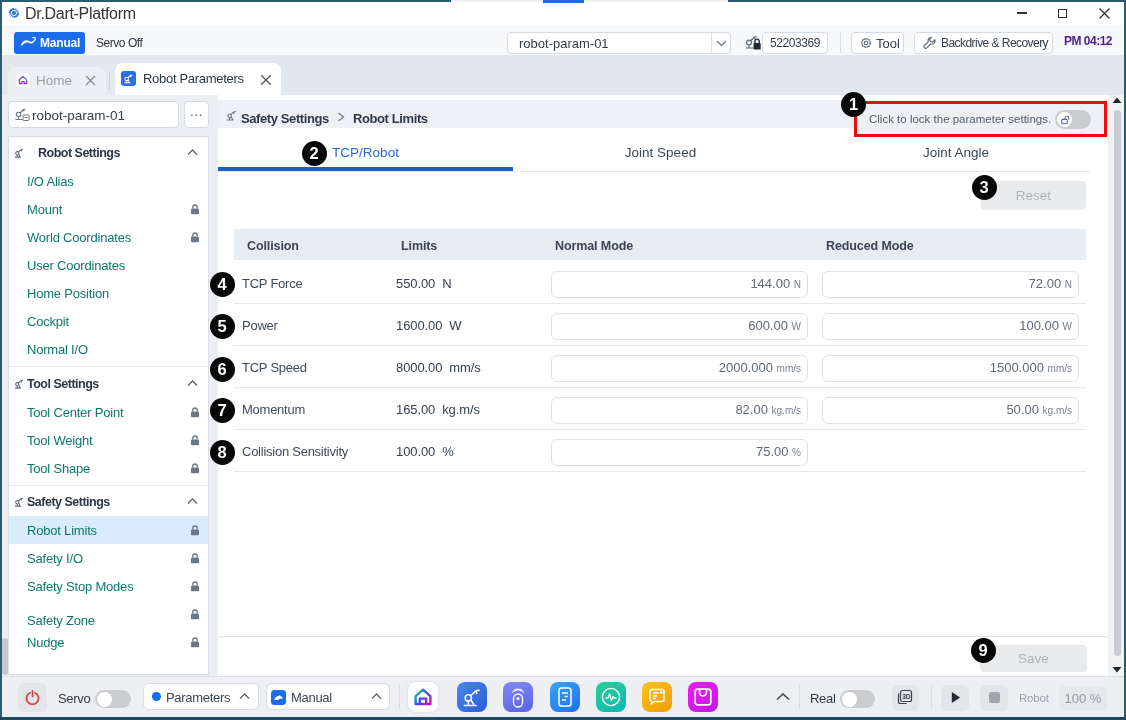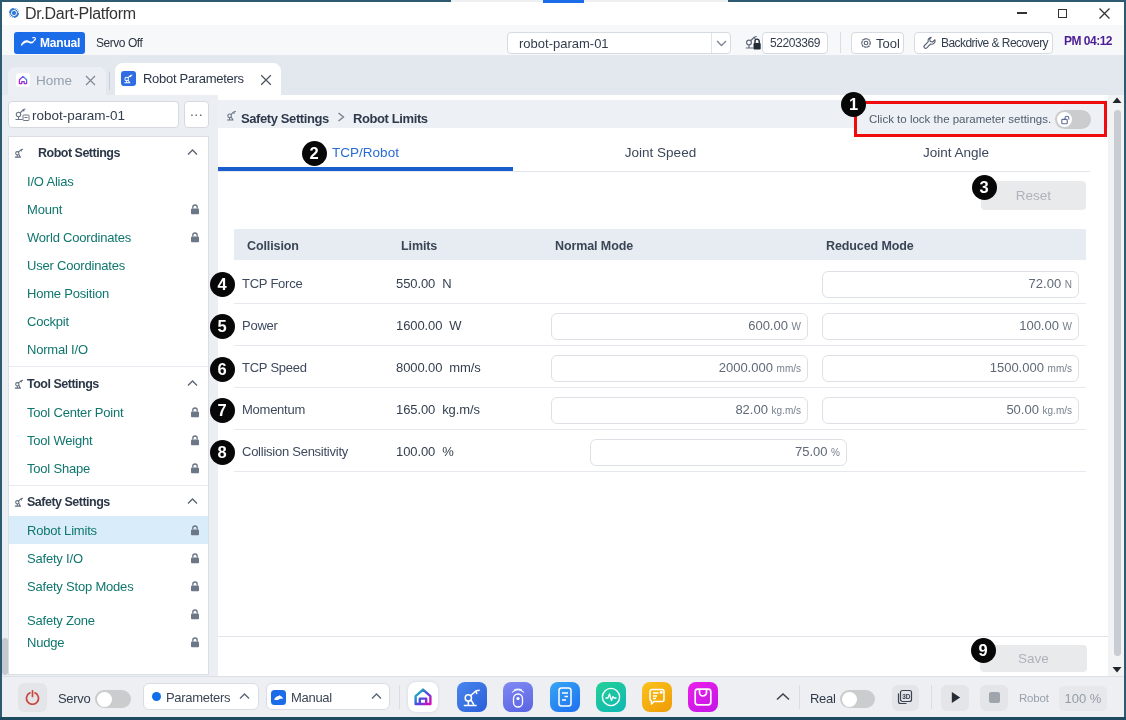--- a/index.html
+++ b/index.html
@@ -246,40 +246,41 @@
 <div class="abs" style="left:218px;top:167px;width:295px;height:3.5px;background:#1a5ecb;"></div>
 <div class="abs" style="left:218px;top:170.5px;width:872px;height:1px;background:#e3e6eb;"></div>
 <div class="gbtn" style="left:981px;top:181px;width:105px;height:29px;line-height:29px;">Reset</div>
 <div class="abs" style="left:234px;top:229px;width:852px;height:31px;background:#e7ebf2;"></div>
 <div class="hdr" style="left:247px;">Collision</div>
 <div class="hdr" style="left:401px;">Limits</div>
 <div class="hdr" style="left:555px;">Normal Mode</div>
 <div class="hdr" style="left:826px;">Reduced Mode</div>
 <div class="rlabel" style="top:275.5px;">TCP Force</div>
 <div class="rlim" style="top:275.5px;">550.00&nbsp;&nbsp;N</div>
+<div class="inp" style="left:551px;top:271px;">144.00 <span class="u">N</span></div>
 <div class="inp" style="left:822px;top:271px;">72.00 <span class="u">N</span></div>
 <div class="rowsep" style="top:303px;"></div>
 <div class="rlabel" style="top:317.5px;">Power</div>
 <div class="rlim" style="top:317.5px;">1600.00&nbsp;&nbsp;W</div>
 <div class="inp" style="left:551px;top:313px;padding-left:48px;">600.00 <span class="u">W</span></div>
 <div class="inp" style="left:822px;top:313px;">100.00 <span class="u">W</span></div>
 <div class="rowsep" style="top:345px;"></div>
 <div class="rlabel" style="top:359.5px;">TCP Speed</div>
 <div class="rlim" style="top:359.5px;">8000.00&nbsp;&nbsp;mm/s</div>
 <div class="inp" style="left:551px;top:355px;">2000.000 <span class="u">mm/s</span></div>
 <div class="inp" style="left:822px;top:355px;">1500.000 <span class="u">mm/s</span></div>
 <div class="rowsep" style="top:387px;"></div>
 <div class="rlabel" style="top:401.5px;">Momentum</div>
 <div class="rlim" style="top:401.5px;">165.00&nbsp;&nbsp;kg.m/s</div>
 <div class="inp" style="left:551px;top:397px;">82.00 <span class="u">kg.m/s</span></div>
 <div class="inp" style="left:822px;top:397px;">50.00 <span class="u">kg.m/s</span></div>
 <div class="rowsep" style="top:429px;"></div>
 <div class="rlabel" style="top:443.5px;">Collision Sensitivity</div>
 <div class="rlim" style="top:443.5px;">100.00&nbsp;&nbsp;%</div>
-<div class="inp" style="left:551px;top:439px;margin-left:39px;">75.00 <span class="u">%</span></div>
+<div class="inp" style="left:551px;top:439px;">75.00 <span class="u">%</span></div>
 <div class="rowsep" style="top:471px;"></div>
 <div class="abs" style="left:218px;top:636px;width:890px;height:1px;background:#e0e3e8;"></div>
 <div class="gbtn" style="left:980px;top:645px;width:107px;height:27px;line-height:27px;">Save</div>
 
 <div class="abs" style="left:1108px;top:95px;width:16px;height:581px;background:#f2f3f5;"></div>
 <svg class="abs" style="left:1112px;top:97px;" width="10" height="7" viewBox="0 0 10 7">
       <path d="M5 0.5 L9.5 6 L0.5 6 Z" fill="#22262c"></path>
     </svg>
 <div class="abs" style="left:1114px;top:110px;width:7px;height:546px;background:#c9ccd2;border-radius:3.5px;"></div>
 <svg class="abs" style="left:1112px;top:666px;" width="10" height="7" viewBox="0 0 10 7">

